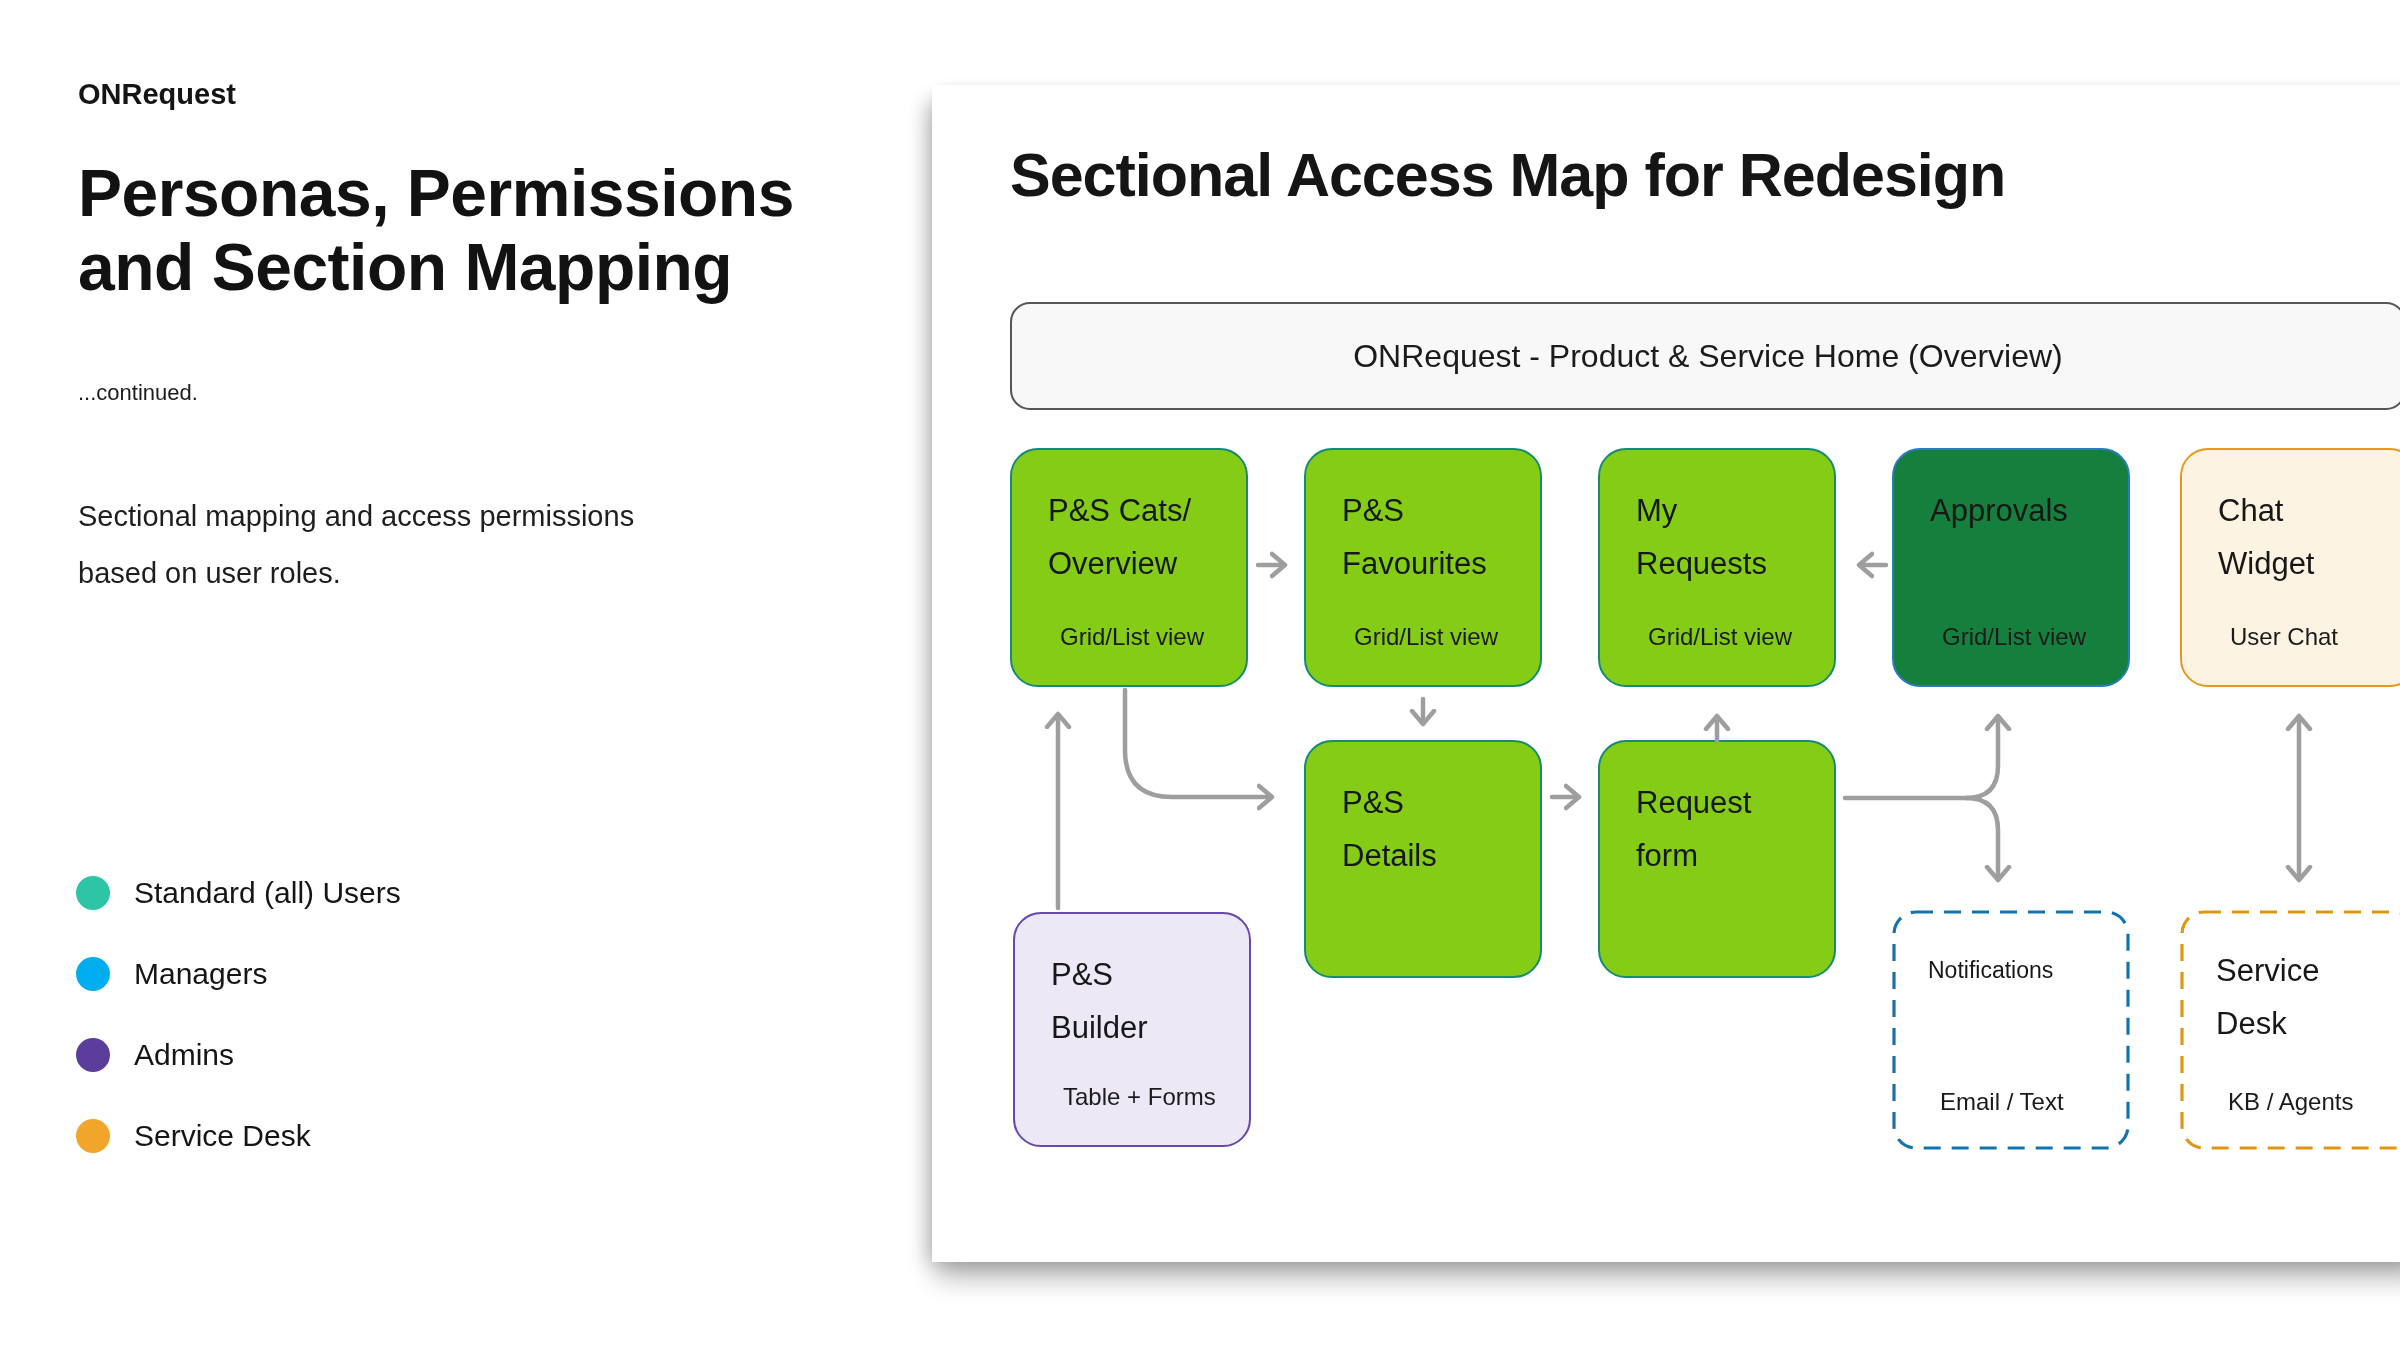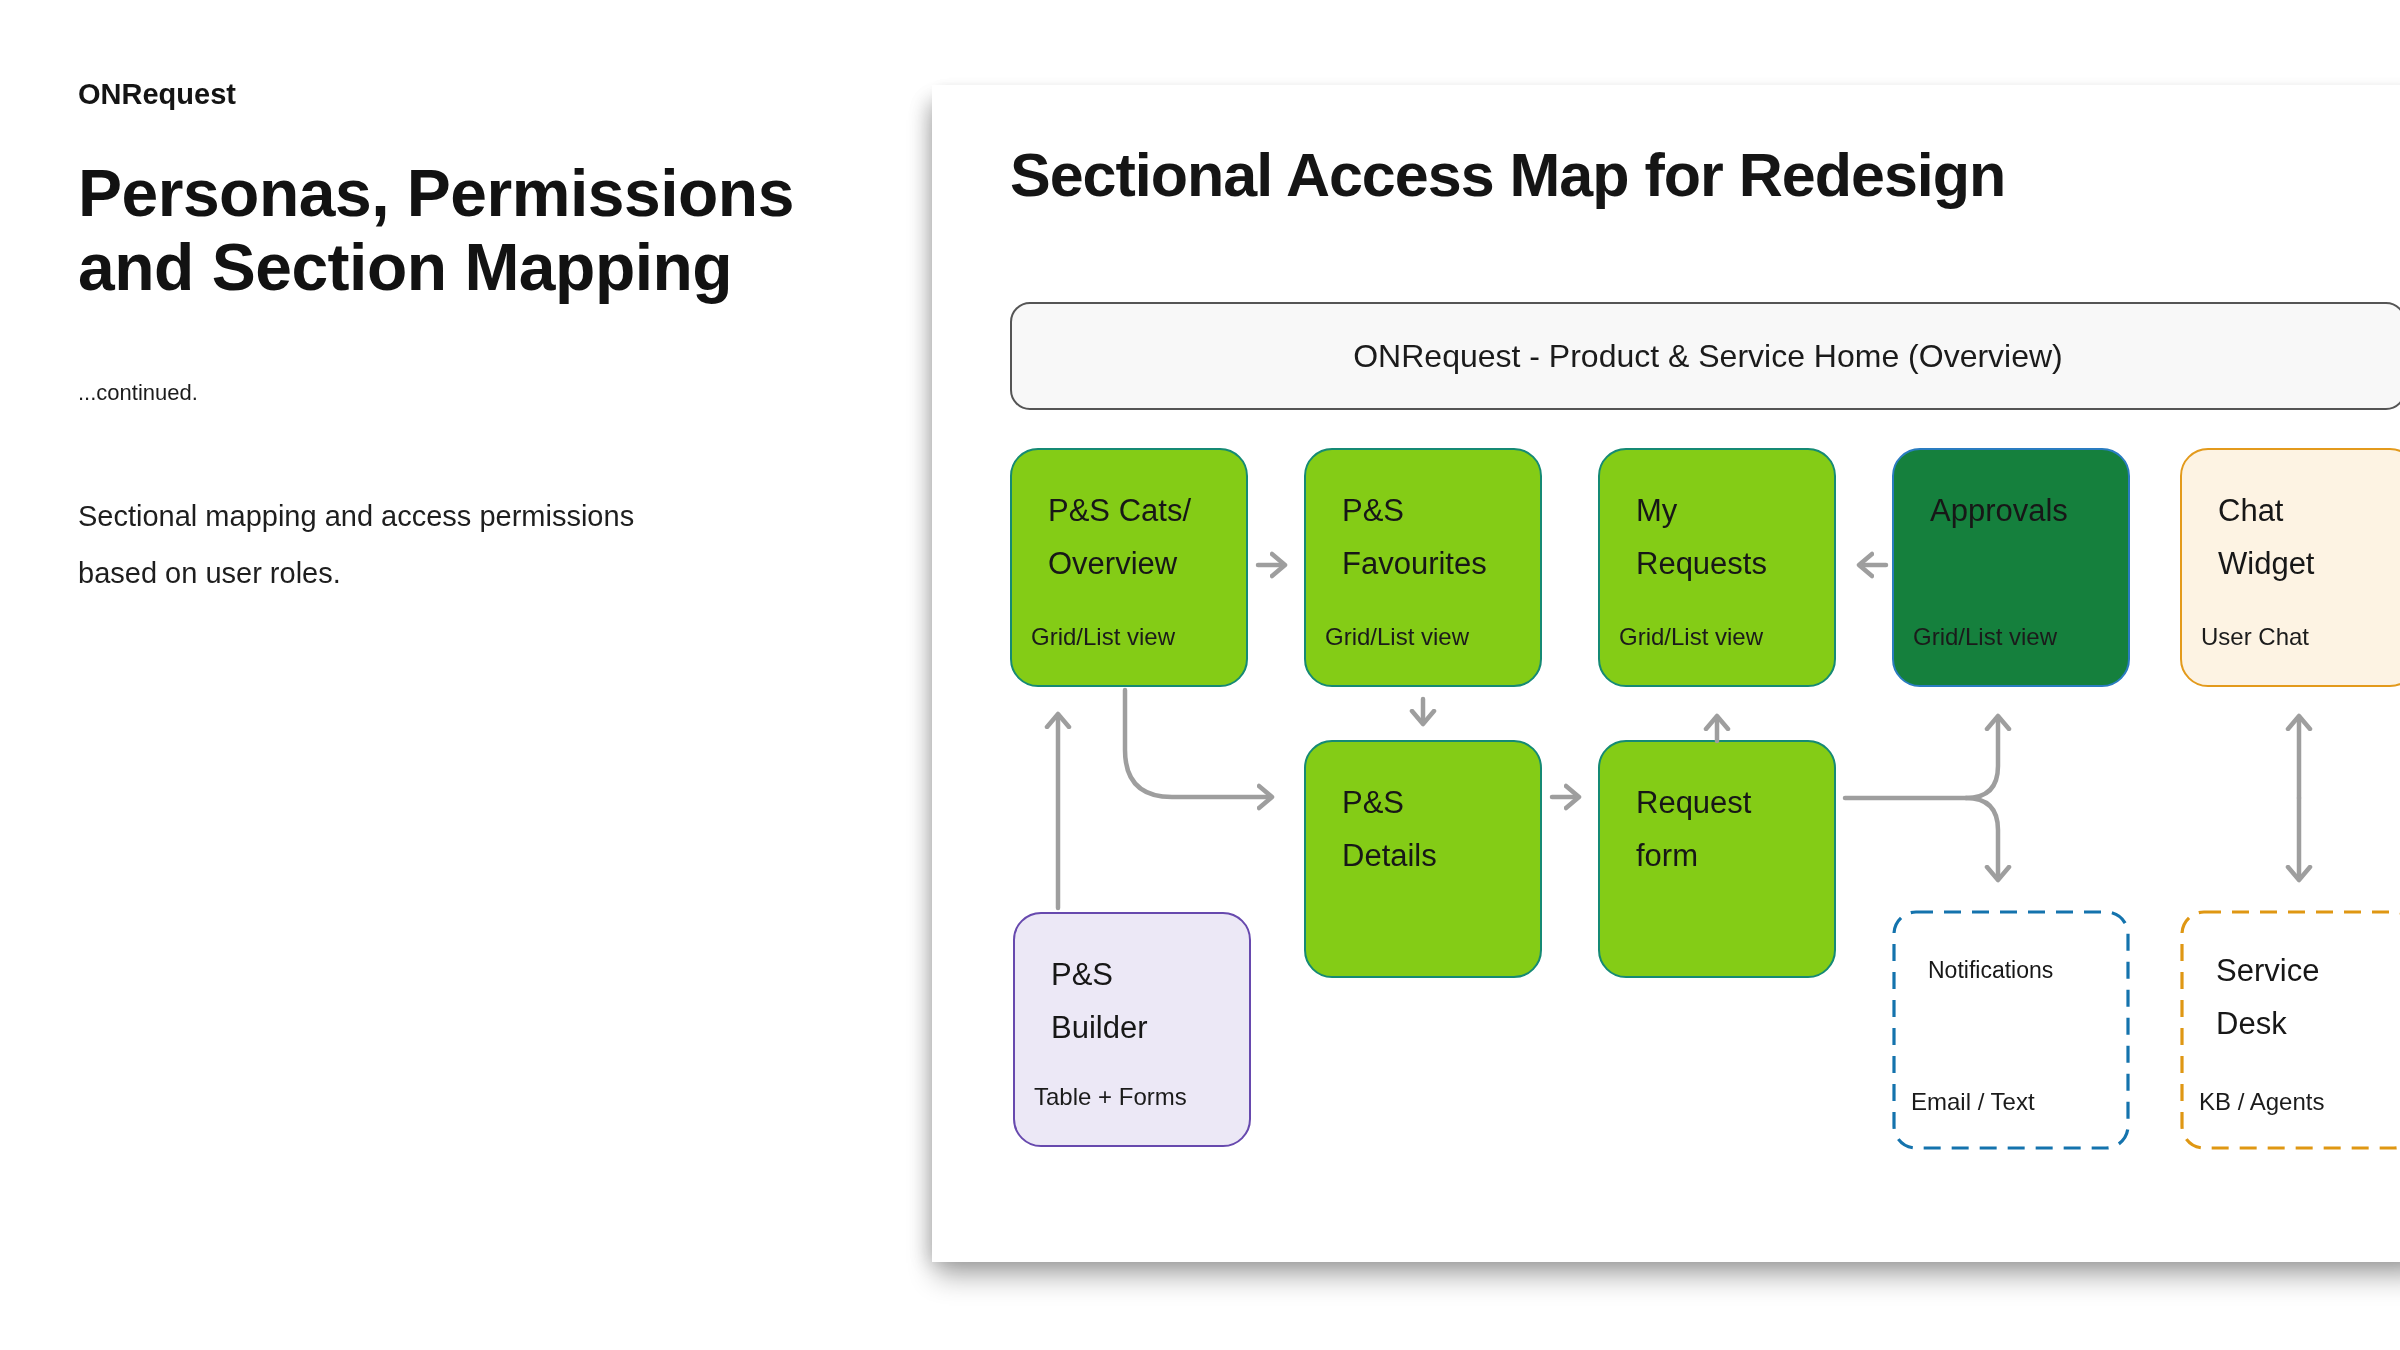--- a/index.html
+++ b/index.html
@@ -36,21 +36,21 @@
     position:absolute;left:78px;top:217px;width:1392px;height:104px;
     background:#f8f8f8;border:2px solid #555555;border-radius:20px;
     display:flex;align-items:center;justify-content:center;
   }
   .banner span{font-size:32px;color:#1b1b1b;white-space:nowrap;}
 
   
   .node{position:absolute;width:238px;height:239px;border-radius:28px;border:2.5px solid;
         box-sizing:border-box;padding:34px 26px 0 36px;}
   .node-title{font-size:31px;line-height:53px;color:#171717;white-space:pre-line;}
-  .node-sub{position:absolute;left:19px;bottom:34px;font-size:24px;color:#1b1b1b;white-space:nowrap;}
+  .node-sub{position:absolute;left:48px;bottom:34px;font-size:24px;color:#1b1b1b;white-space:nowrap;}
 
   .role-standard{background:#84cc16;border-color:#158a74;}
   .role-managers{background:#15803d;border-color:#2a7cc0;}
   .role-service{background:#fdf3e3;border-color:#e39a1c;}
   .role-admins{background:#ece8f6;border-color:#6749ae;}
   .node.dashed{border:none;background:#ffffff;border-radius:22px;}
   .dashrect{position:absolute;left:0;top:0;pointer-events:none;}
 
   
   .pos-cats{left:78px;top:363px;}
@@ -71,20 +71,38 @@
 <body>
 
 <aside class="left-panel">
   <div class="brand">ONRequest</div>
   <h1 class="heading">Personas, Permissions
 and Section Mapping</h1>
   <p class="continued">...continued.</p>
   <p class="desc">Sectional mapping and access permissions
 based on user roles.</p>
 
+  <ul class="legend">
+    <li>
+      <span class="dot" style="background: rgb(46, 196, 166);"></span>
+      <span class="legend-label">Standard (all) Users</span>
+    </li>
+    <li>
+      <span class="dot" style="background: rgb(0, 174, 239);"></span>
+      <span class="legend-label">Managers</span>
+    </li>
+    <li>
+      <span class="dot" style="background: rgb(91, 61, 156);"></span>
+      <span class="legend-label">Admins</span>
+    </li>
+    <li>
+      <span class="dot" style="background: rgb(242, 165, 43);"></span>
+      <span class="legend-label">Service Desk</span>
+    </li>
+  </ul>
 </aside>
 
 <section class="card">
   <h2 class="diagram-title">Sectional Access Map for Redesign</h2>
 
   <div class="banner">
     <span>ONRequest - Product &amp; Service Home (Overview)</span>
   </div>
 
   <div class="node role-standard pos-cats">

